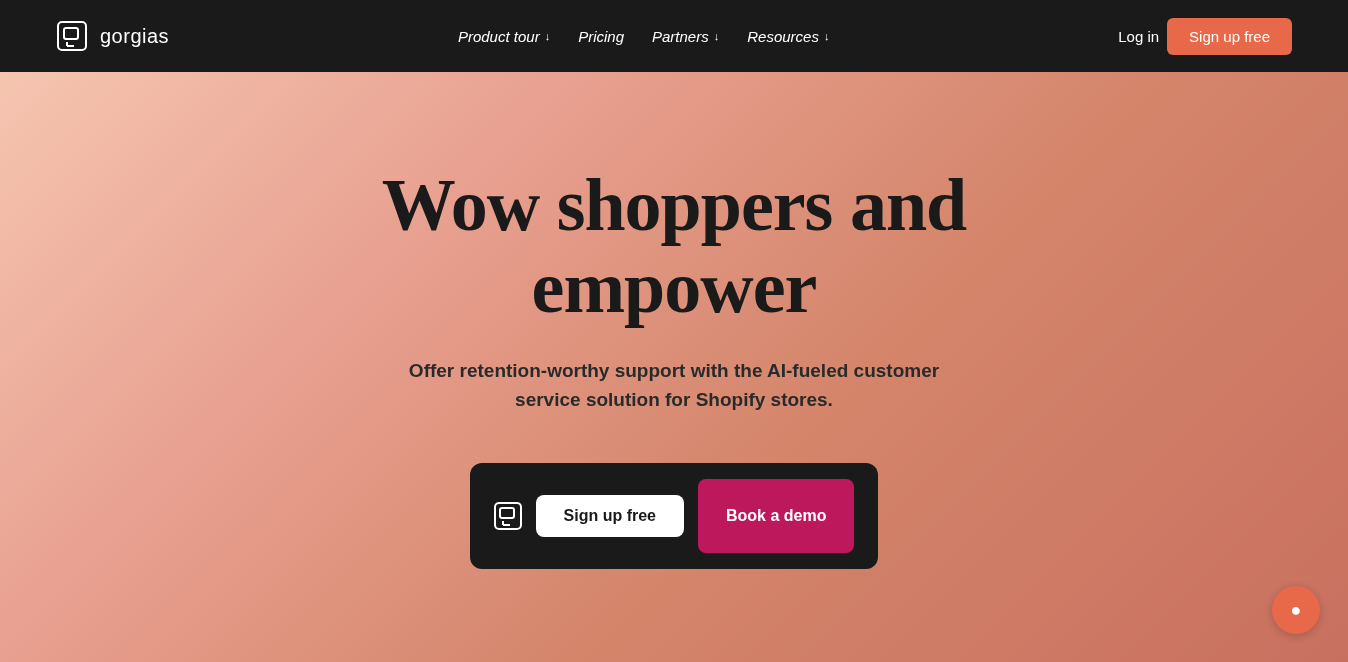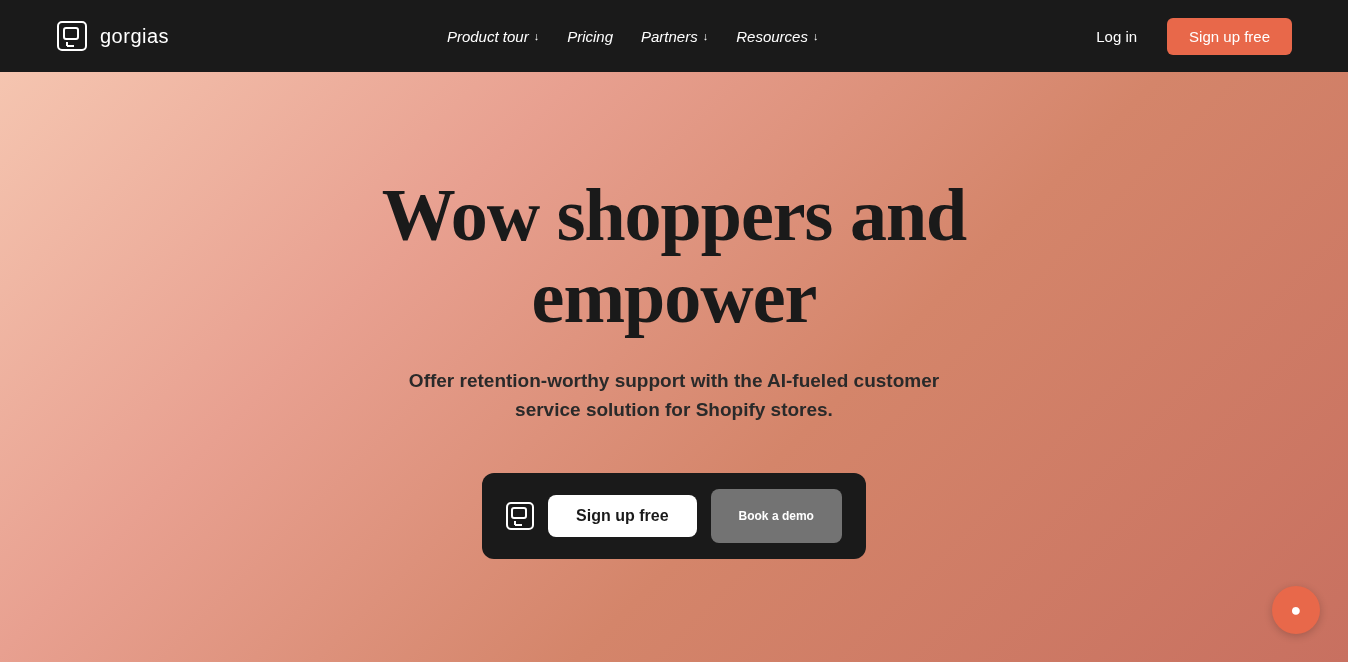--- a/index.html
+++ b/index.html
@@ -64,21 +64,21 @@
     }
 
     .chevron {
       font-size: 11px;
       display: inline-block;
     }
 
     .navbar-right {
       display: flex;
       align-items: center;
-      gap: 30px;
+      gap: 8px;
     }
 
     .login-btn {
       color: #ffffff;
       font-size: 15px;
       font-weight: 400;
       cursor: pointer;
       background: none;
       border: none;
     }
@@ -150,25 +150,25 @@
       font-size: 16px;
       font-weight: 600;
       padding: 12px 28px;
       border: none;
       border-radius: 8px;
       cursor: pointer;
       white-space: nowrap;
     }
 
     .demo-btn {
-      background-color: #737373;
-      color: #ffffff;
-      font-size: 12px;
+      background-color: #be185d;
+      color: #ffffff;
+      font-size: 16px;
       font-weight: 600;
-      padding: 20px 28px;
+      padding: 28px 28px;
       border: none;
       border-radius: 8px;
       cursor: pointer;
       white-space: nowrap;
     }
 
     
     .chat-bubble {
       position: absolute;
       bottom: 28px;

